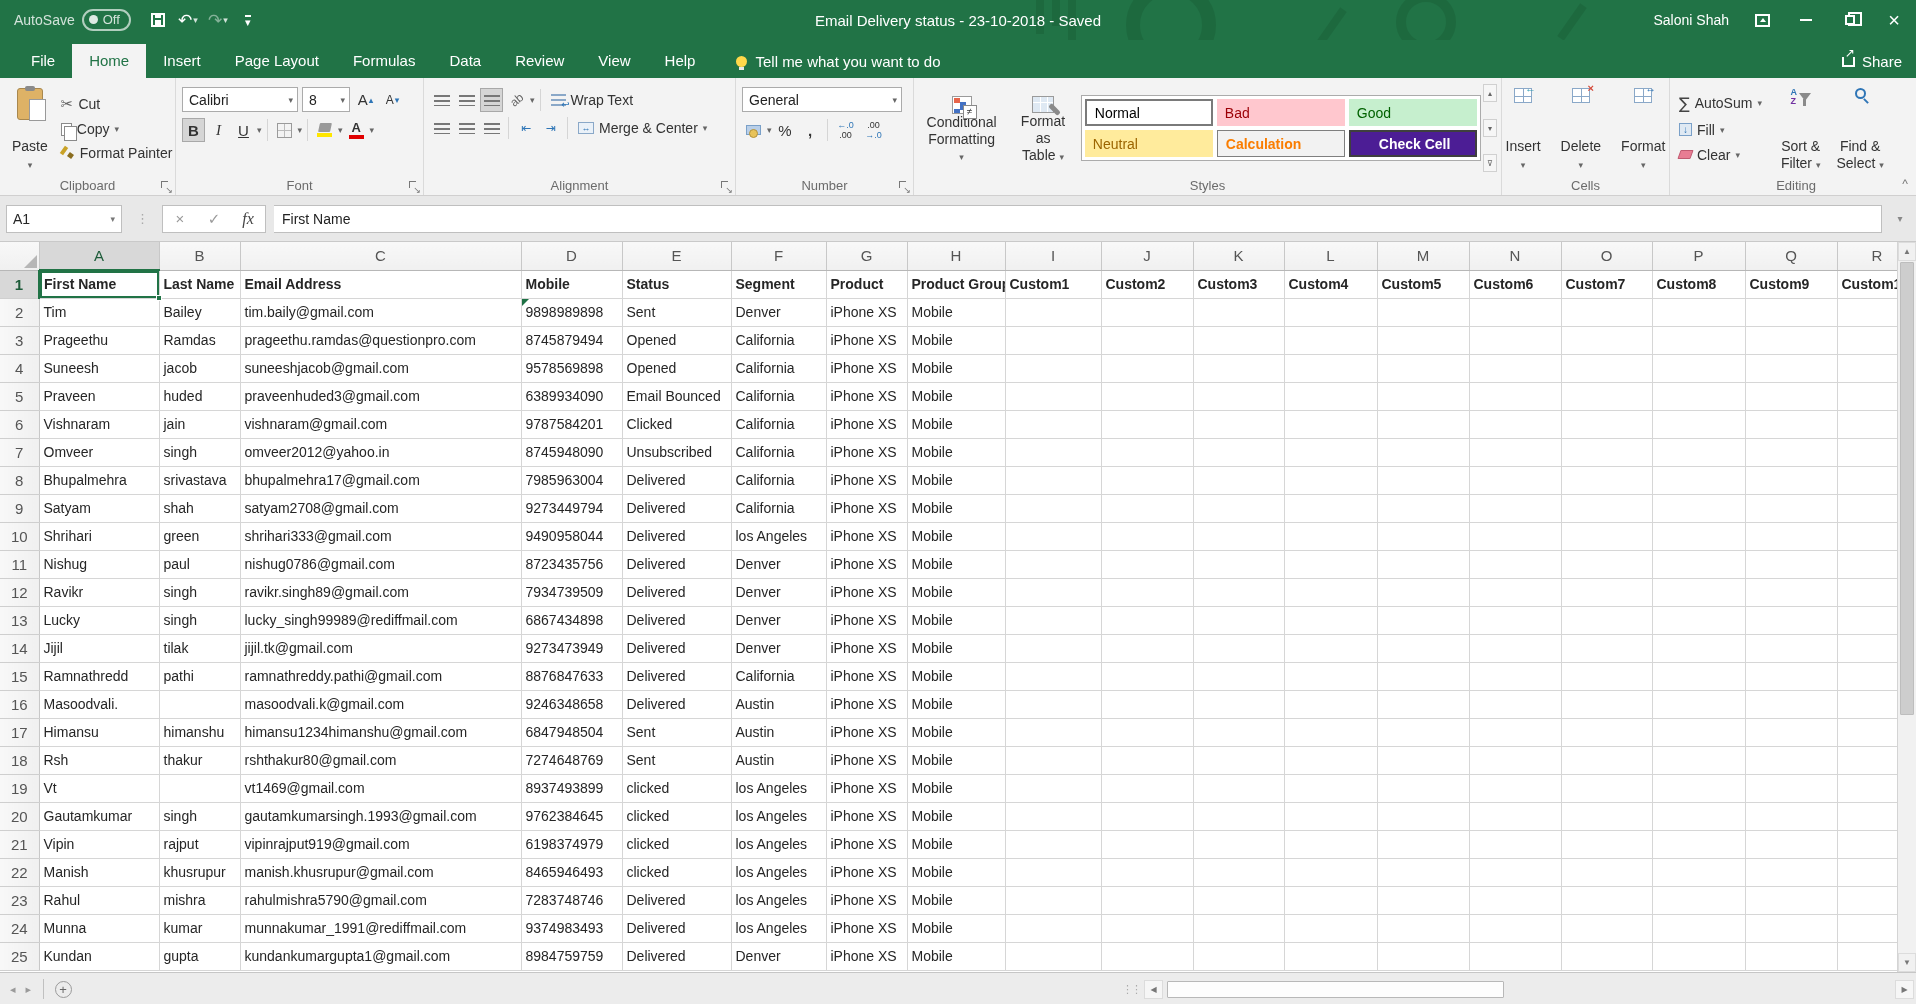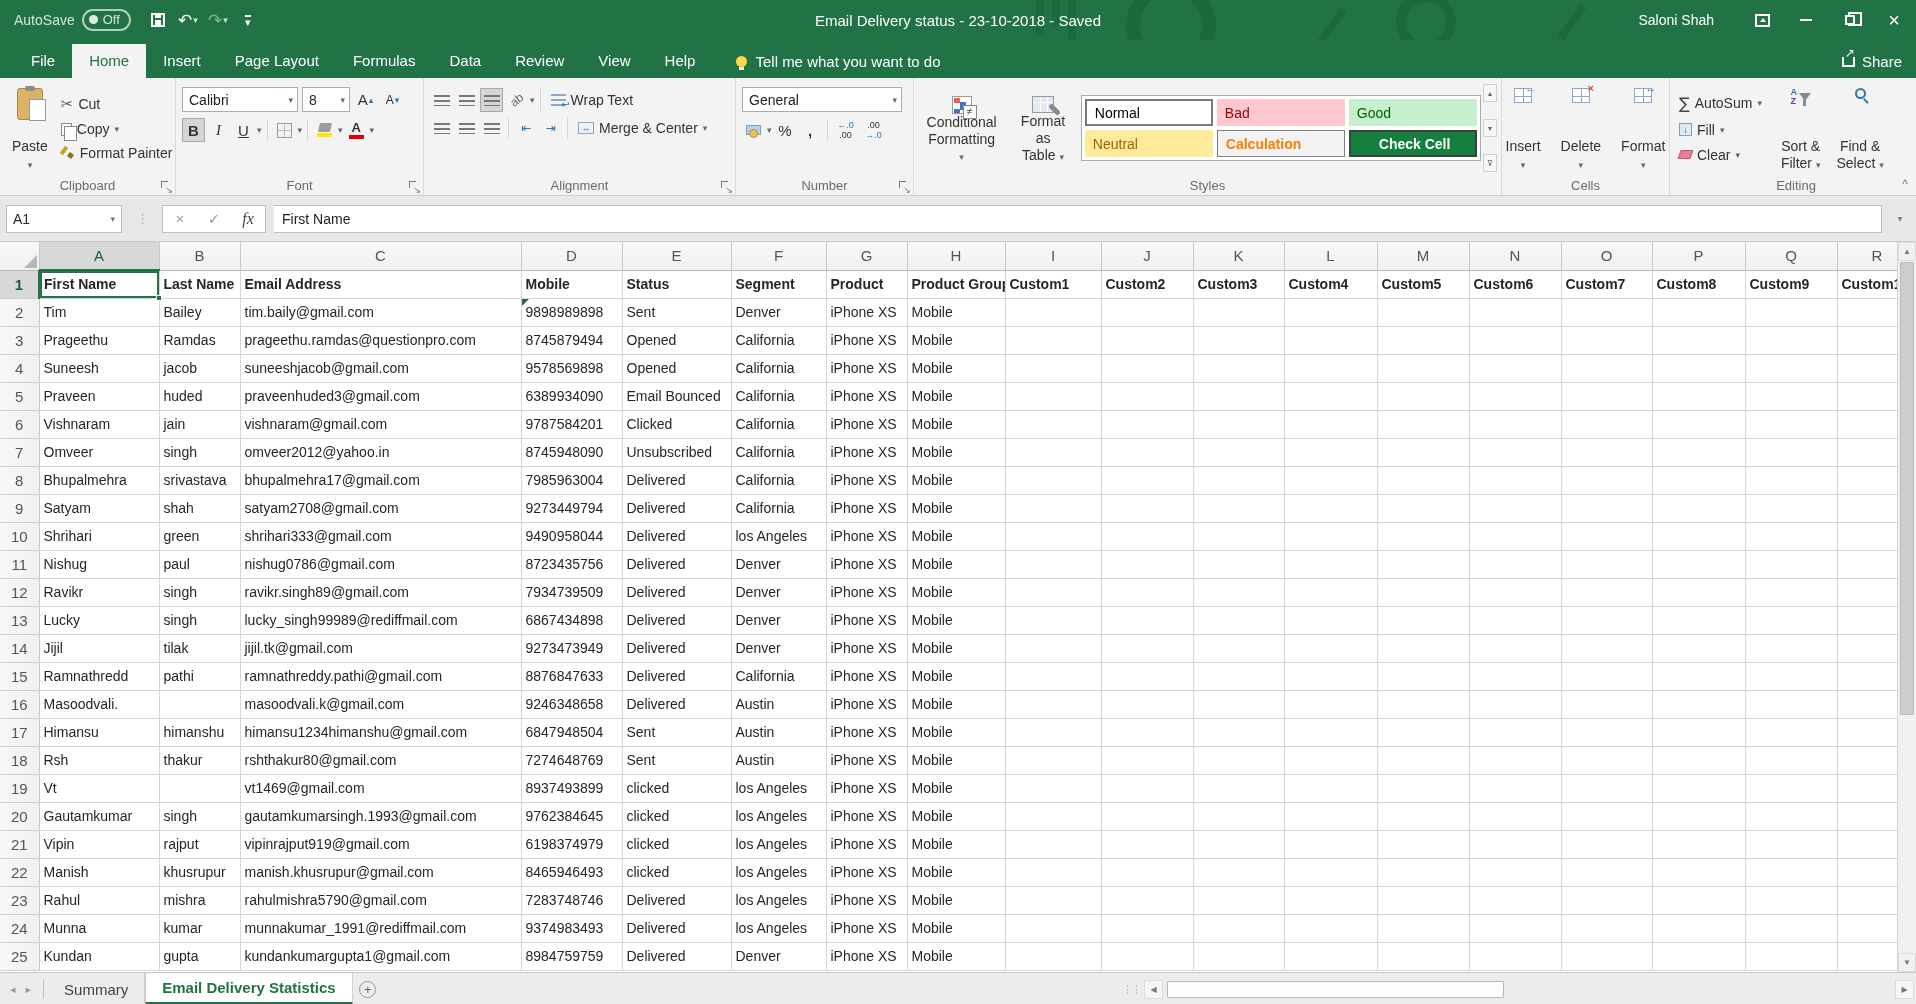--- a/index.html
+++ b/index.html
@@ -24,21 +24,21 @@
   .qat { display:flex; align-items:center; gap:4px; margin-left:14px; }
   .qbtn { min-width:26px; height:26px; display:inline-flex; align-items:center; justify-content:center; font-size:17px; color:#fff; }
   .qbtn .mini-caret { font-size:9px; margin-left:1px; color:rgba(255,255,255,.8); }
   .qbtn.dim { color:rgba(255,255,255,.45); }
   .floppy { width:14px; height:14px; border:2px solid #fff; position:relative; }
   .floppy::before { content:""; position:absolute; top:-1px; left:2px; width:6px; height:4px; background:#fff; }
   .floppy::after { content:""; position:absolute; bottom:0; left:2px; width:6px; height:5px; background:#fff; }
   .qat-more { font-size:11px; color:#fff; border-top:2px solid #fff; line-height:8px; padding-top:1px; }
   .tb-title { position:absolute; left:0; right:0; text-align:center; font-size:15px; color:#fff; z-index:1; }
   .tb-right { margin-left:auto; display:flex; align-items:center; z-index:2; height:100%; }
-  .tb-user { font-size:14px; margin-right:26px; }
+  .tb-user { font-size:14px; margin-right:11px; }
   .winbtn { width:44px; height:100%; display:flex; align-items:center; justify-content:center; color:#fff; font-size:16px; }
   .ic-ribopts { width:15px; height:13px; border:2px solid #fff; position:relative; }
   .ic-ribopts::after { content:""; position:absolute; left:3px; top:2px; border-left:3px solid transparent; border-right:3px solid transparent; border-bottom:4px solid #fff; }
   .ic-min { width:12px; border-top:2px solid #fff; }
   .ic-restore { width:10px; height:10px; border:2px solid #fff; position:relative; background:#217346; }
   .ic-restore::before { content:""; position:absolute; top:-5px; left:1px; width:10px; height:10px; border:2px solid #fff; z-index:-1; }
 
   
   .tabrow { height:38px; background:#217346; display:flex; align-items:flex-end; padding-left:14px; position:relative; }
   .rtab { padding:8px 17px 9px; font-size:15px; color:#fff; }
@@ -420,21 +420,21 @@
       <div class="bigbtn">
         <span class="ic-fat"></span>
         <span class="lbl"><span>Format as</span><br><span>Table</span> <span class="caret">▾</span></span>
       </div>
       <div class="gallery" id="styleGallery">
           <div class="chip" style="background: rgb(255, 255, 255); color: rgb(0, 0, 0); border: 2px solid rgb(122, 122, 122);">Normal</div>
           <div class="chip" style="background: rgb(255, 199, 206); color: rgb(156, 0, 6);">Bad</div>
           <div class="chip" style="background: rgb(198, 239, 206); color: rgb(0, 97, 0);">Good</div>
           <div class="chip" style="background: rgb(255, 235, 156); color: rgb(156, 101, 0);">Neutral</div>
           <div class="chip" style="background: rgb(242, 242, 242); color: rgb(250, 125, 0); font-weight: bold; border: 1px solid rgb(127, 127, 127);">Calculation</div>
-          <div class="chip" style="background: #15803d; color: rgb(255, 255, 255); font-weight: bold; border: 2px solid rgb(63, 63, 63); padding-left: 28px;">Check Cell</div>
+          <div class="chip" style="background: #4c1d95; color: rgb(255, 255, 255); font-weight: bold; border: 2px solid rgb(63, 63, 63); padding-left: 28px;">Check Cell</div>
         </div>
       <div class="galscroll">
         <span class="gsb">▴</span>
         <span class="gsb">▾</span>
         <span class="gsb">⊽</span>
       </div>
     </div>
     <div class="rg-label">Styles</div>
   </div>
 
@@ -1099,24 +1099,20 @@
     <div class="arr bottom">▼</div>
   </div>
 </div>
 
 <div class="tabbar">
   <div class="navarrs">
     <span>◂</span>
     <span style="margin-left:8px;">▸</span>
   </div>
   <div class="tbsep"></div>
-  <span id="sheetTabs" style="display:flex;">
-      <span class="stab">Summary</span>
-      <span class="stab active">Email Delivery Statistics</span>
-    </span>
   <div class="addsheet">
       <span>+</span>
     </div>
   <div class="hsb-zone">
     <span class="dragdots">⋮⋮</span>
     <div class="hsb">
       <span class="harr">◀</span>
       <span class="track">
           <span class="hthumb"></span>
         </span>

